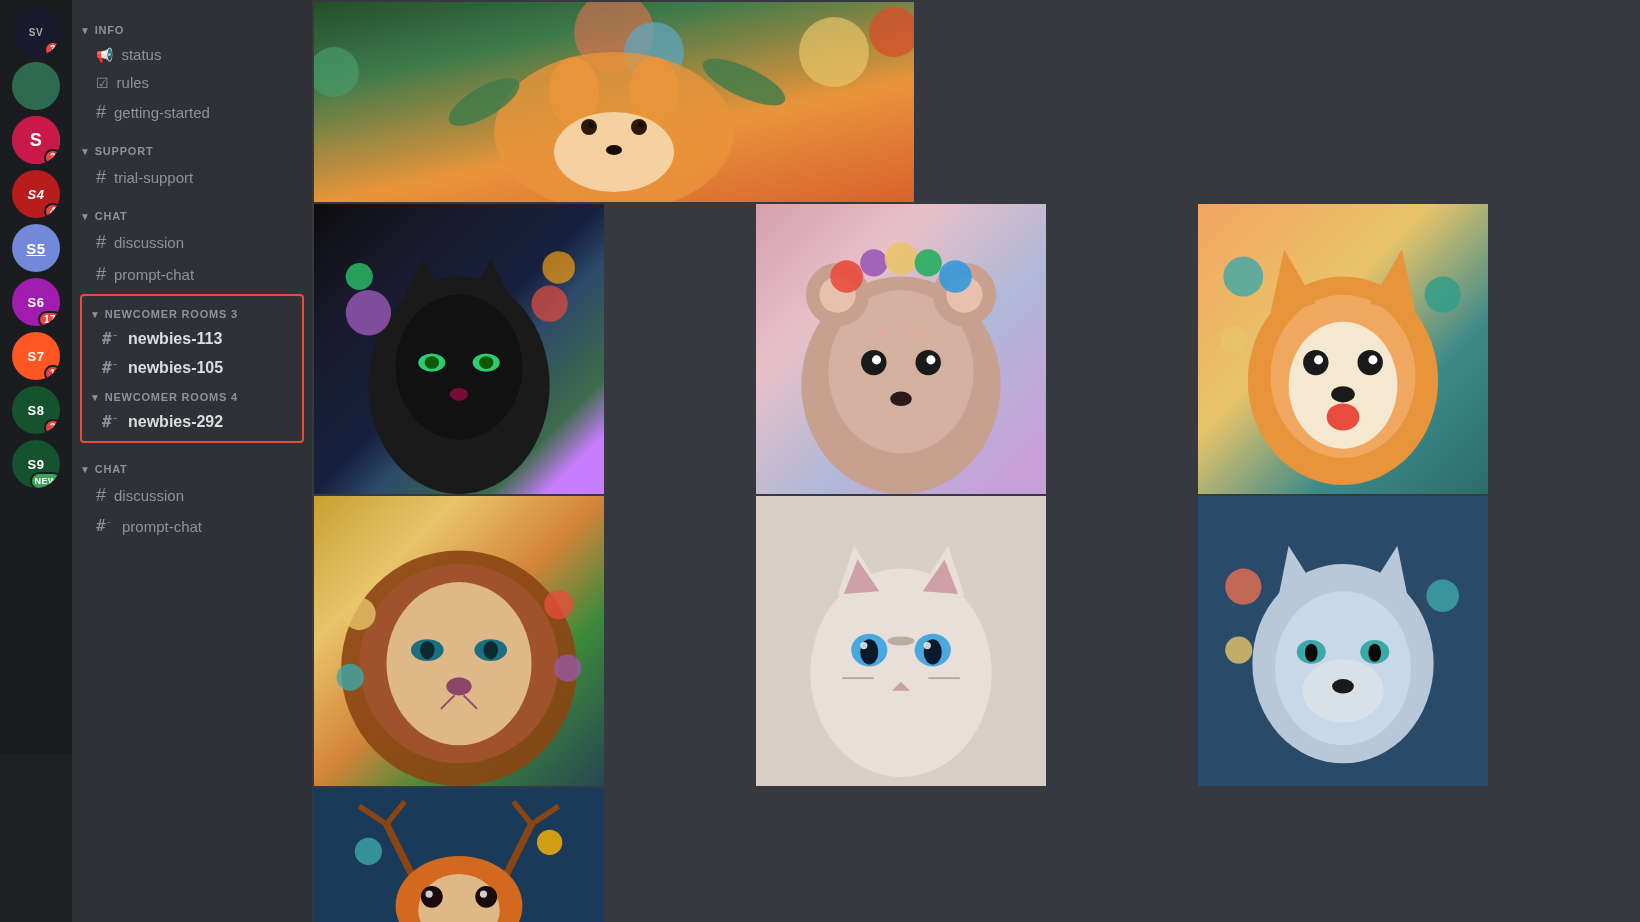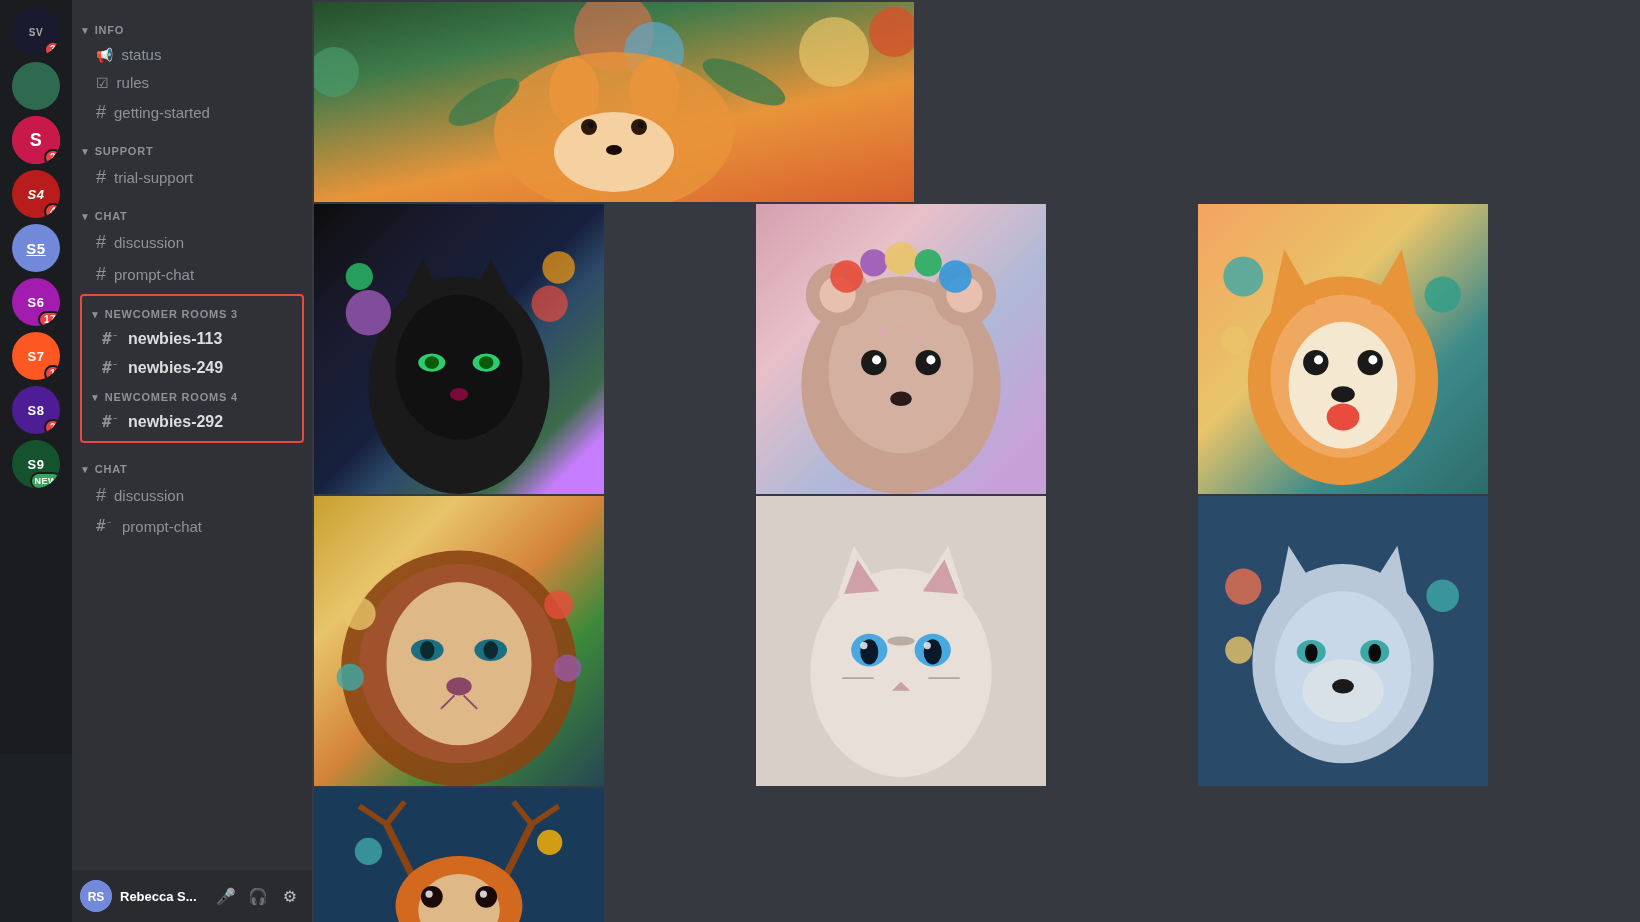--- a/index.html
+++ b/index.html
@@ -226,21 +226,21 @@
       <svg width="48" height="48" viewBox="0 0 48 48">
         <circle cx="24" cy="24" r="24" fill="#c9184a"></circle>
         <text x="24" y="30" text-anchor="middle" fill="white" font-size="18" font-weight="bold">S</text>
       </svg>
       <div class="badge">2</div>
     </div>
     <div class="server-icon" style="background: #b91c1c; font-size: 13px; font-weight: bold; color: white; letter-spacing: 0.5px; font-style: italic;">S4<div class="badge">4</div></div>
     <div class="server-icon" style="background: rgb(114, 137, 218); font-size: 15px; font-weight: bold; color: white; letter-spacing: 0.5px; text-decoration: underline;">S5</div>
     <div class="server-icon" style="background: #a21caf; font-size: 13px; font-weight: bold; color: white; letter-spacing: 0.5px;">S6<div class="badge">17</div></div>
     <div class="server-icon" style="background: rgb(255, 87, 34); font-size: 13px; font-weight: bold; color: white; letter-spacing: 0.5px;">S7<div class="badge">1</div></div>
-    <div class="server-icon" style="background: #4c1d95; font-size: 13px; font-weight: bold; color: white; letter-spacing: 0.5px;">S8<div class="badge">2</div></div>
+    <div class="server-icon" style="background: #14532d; font-size: 13px; font-weight: bold; color: white; letter-spacing: 0.5px;">S8<div class="badge">2</div></div>
     <div class="server-icon" style="background: #14532d; font-size: 13px; font-weight: bold; color: white; letter-spacing: 0.5px;">S9<div class="badge badge-new">NEW</div></div>
   </div>
 
 <div class="channel-sidebar">
   <div class="channel-list">
 
   <div class="category-header"><span class="arrow">▼</span> INFO</div>
       <div class="channel-item">
         <span class="ch-icon" style="font-size:14px">📢</span>
         <span>status</span>
@@ -274,21 +274,21 @@
       <text x="0" y="14" font-size="16" font-family="monospace">#</text>
       <text x="11" y="8" font-size="7">~</text>
     </svg>
           <span>newbies-113</span>
         </div>
         <div class="channel-item" style="margin: 1px 4px; font-size: 16px; font-weight: 600; color: rgb(220, 221, 222);">
           <svg width="18" height="18" viewBox="0 0 18 18" style="margin-right:8px;flex-shrink:0" fill="#8e9297">
       <text x="0" y="14" font-size="16" font-family="monospace">#</text>
       <text x="11" y="8" font-size="7">~</text>
     </svg>
-          <span>newbies-249</span>
+          <span>newbies-105</span>
         </div>
         <div class="category-header" style="padding: 8px 8px 4px;"><span class="arrow" style="margin-right:4px">▼</span> NEWCOMER ROOMS 4</div>
         <div class="channel-item" style="margin: 1px 4px; font-size: 16px; font-weight: 600; color: rgb(220, 221, 222);">
           <svg width="18" height="18" viewBox="0 0 18 18" style="margin-right:8px;flex-shrink:0" fill="#8e9297">
       <text x="0" y="14" font-size="16" font-family="monospace">#</text>
       <text x="11" y="8" font-size="7">~</text>
     </svg>
           <span>newbies-292</span>
         </div>
       </div>
@@ -299,36 +299,20 @@
       </div>
       <div class="channel-item">
         <svg width="18" height="18" viewBox="0 0 18 18" style="margin-right:8px;flex-shrink:0" fill="#8e9297">
           <text x="0" y="14" font-size="16" font-family="monospace">#</text>
           <text x="11" y="8" font-size="7">~</text>
         </svg>
         <span>prompt-chat</span>
       </div>
     </div>
 
-  <div class="user-panel">
-    <div class="user-avatar" id="user-avatar-el" style="background: rgb(114, 137, 218);">
-        <svg width="32" height="32" viewBox="0 0 32 32">
-          <circle cx="16" cy="16" r="16" fill="#7289da"></circle>
-          <text x="16" y="21" text-anchor="middle" fill="white" font-size="12" font-weight="bold">RS</text>
-        </svg>
-      </div>
-    <div class="user-info">
-      <div class="user-name">Rebecca S...</div>
-    </div>
-    <div class="user-controls">
-      <button class="ctrl-btn" title="Microphone">🎤</button>
-      <button class="ctrl-btn" title="Headphones">🎧</button>
-      <button class="ctrl-btn" title="Settings">⚙</button>
-    </div>
-  </div>
 </div>
 
 <div class="main-content">
   <div class="image-grid" id="image-grid">
 
   <div class="image-cell wide" style="background: linear-gradient(135deg, rgb(212, 81, 42) 0%, rgb(232, 131, 58) 10%, rgb(244, 164, 96) 20%, rgb(91, 168, 168) 35%, rgb(61, 138, 138) 45%, rgb(45, 107, 107) 55%, rgb(244, 164, 96) 65%, rgb(230, 124, 59) 75%, rgb(212, 81, 42) 85%, rgb(232, 196, 106) 92%, rgb(245, 215, 138) 100%); height: 200px; position: relative;">
 <svg width="100%" height="200" viewBox="0 0 960 200" preserveAspectRatio="xMidYMid slice">
   <defs>
     <linearGradient id="g1" x1="0" y1="0" x2="1" y2="1">
       <stop offset="0%" stop-color="#1a3a1a"></stop>

